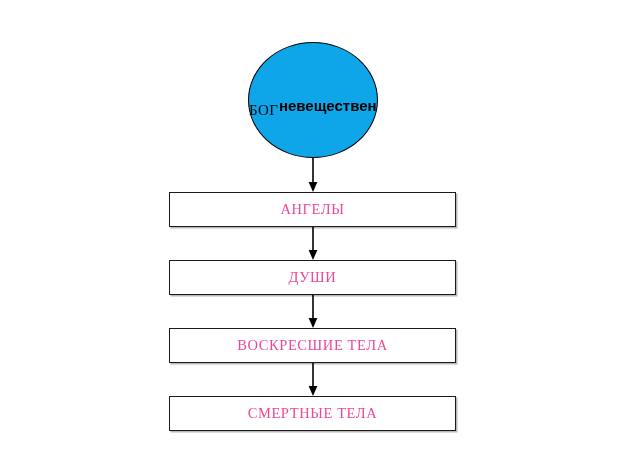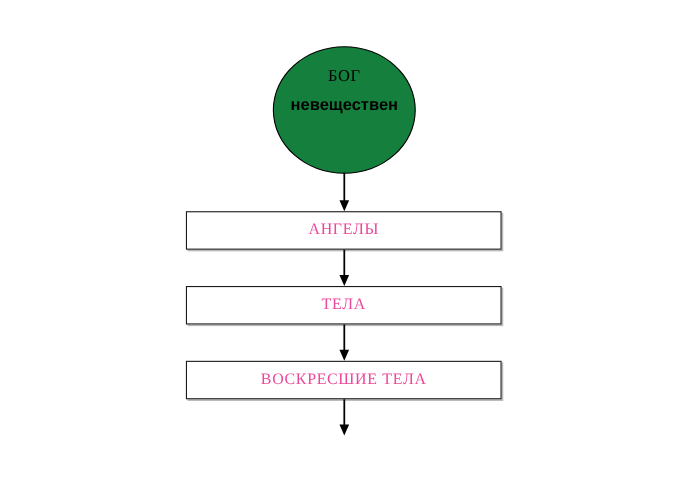--- a/index.html
+++ b/index.html
@@ -22,24 +22,24 @@
 
   
   .node-ellipse {
     position: absolute;
     left: 248px;
     top: 42px;
     width: 130px;
     height: 116px;
     border: 1.3px solid #000000;
     border-radius: 50%;
-    background: #15803d;
+    background: #0ea5e9;
     box-sizing: border-box;
     display: flex;
-    flex-direction: column;
+    flex-direction: row;
     align-items: center;
     justify-content: flex-start;
   }
   .ellipse-title {
     margin-top: 20px;
     font-family: "Liberation Serif", serif;
     font-size: 15px;
     letter-spacing: 0.5px;
     line-height: 1;
     color: #000000;
@@ -118,35 +118,38 @@
   </div>
 
   <div class="connector" id="conn-1">
     <svg width="14" height="34" viewBox="0 0 14 34" xmlns="http://www.w3.org/2000/svg">
       <line x1="7" y1="0" x2="7" y2="25" stroke="#000000" stroke-width="1.6"></line>
       <polygon points="7,33 2.6,23 11.4,23" fill="#000000"></polygon>
     </svg>
   </div>
 
   <div class="node-box" id="box-1">
-    <span class="box-label">ТЕЛА</span>
+    <span class="box-label">ДУШИ</span>
   </div>
 
   <div class="connector" id="conn-2">
     <svg width="14" height="34" viewBox="0 0 14 34" xmlns="http://www.w3.org/2000/svg">
       <line x1="7" y1="0" x2="7" y2="25" stroke="#000000" stroke-width="1.6"></line>
       <polygon points="7,33 2.6,23 11.4,23" fill="#000000"></polygon>
     </svg>
   </div>
 
   <div class="node-box" id="box-2">
     <span class="box-label">ВОСКРЕСШИЕ ТЕЛА</span>
   </div>
 
   <div class="connector" id="conn-3">
     <svg width="14" height="34" viewBox="0 0 14 34" xmlns="http://www.w3.org/2000/svg">
       <line x1="7" y1="0" x2="7" y2="25" stroke="#000000" stroke-width="1.6"></line>
       <polygon points="7,33 2.6,23 11.4,23" fill="#000000"></polygon>
     </svg>
   </div>
 
+  <div class="node-box" id="box-3">
+    <span class="box-label">СМЕРТНЫЕ ТЕЛА</span>
+  </div>
 
 </div>
 
 </body></html>

